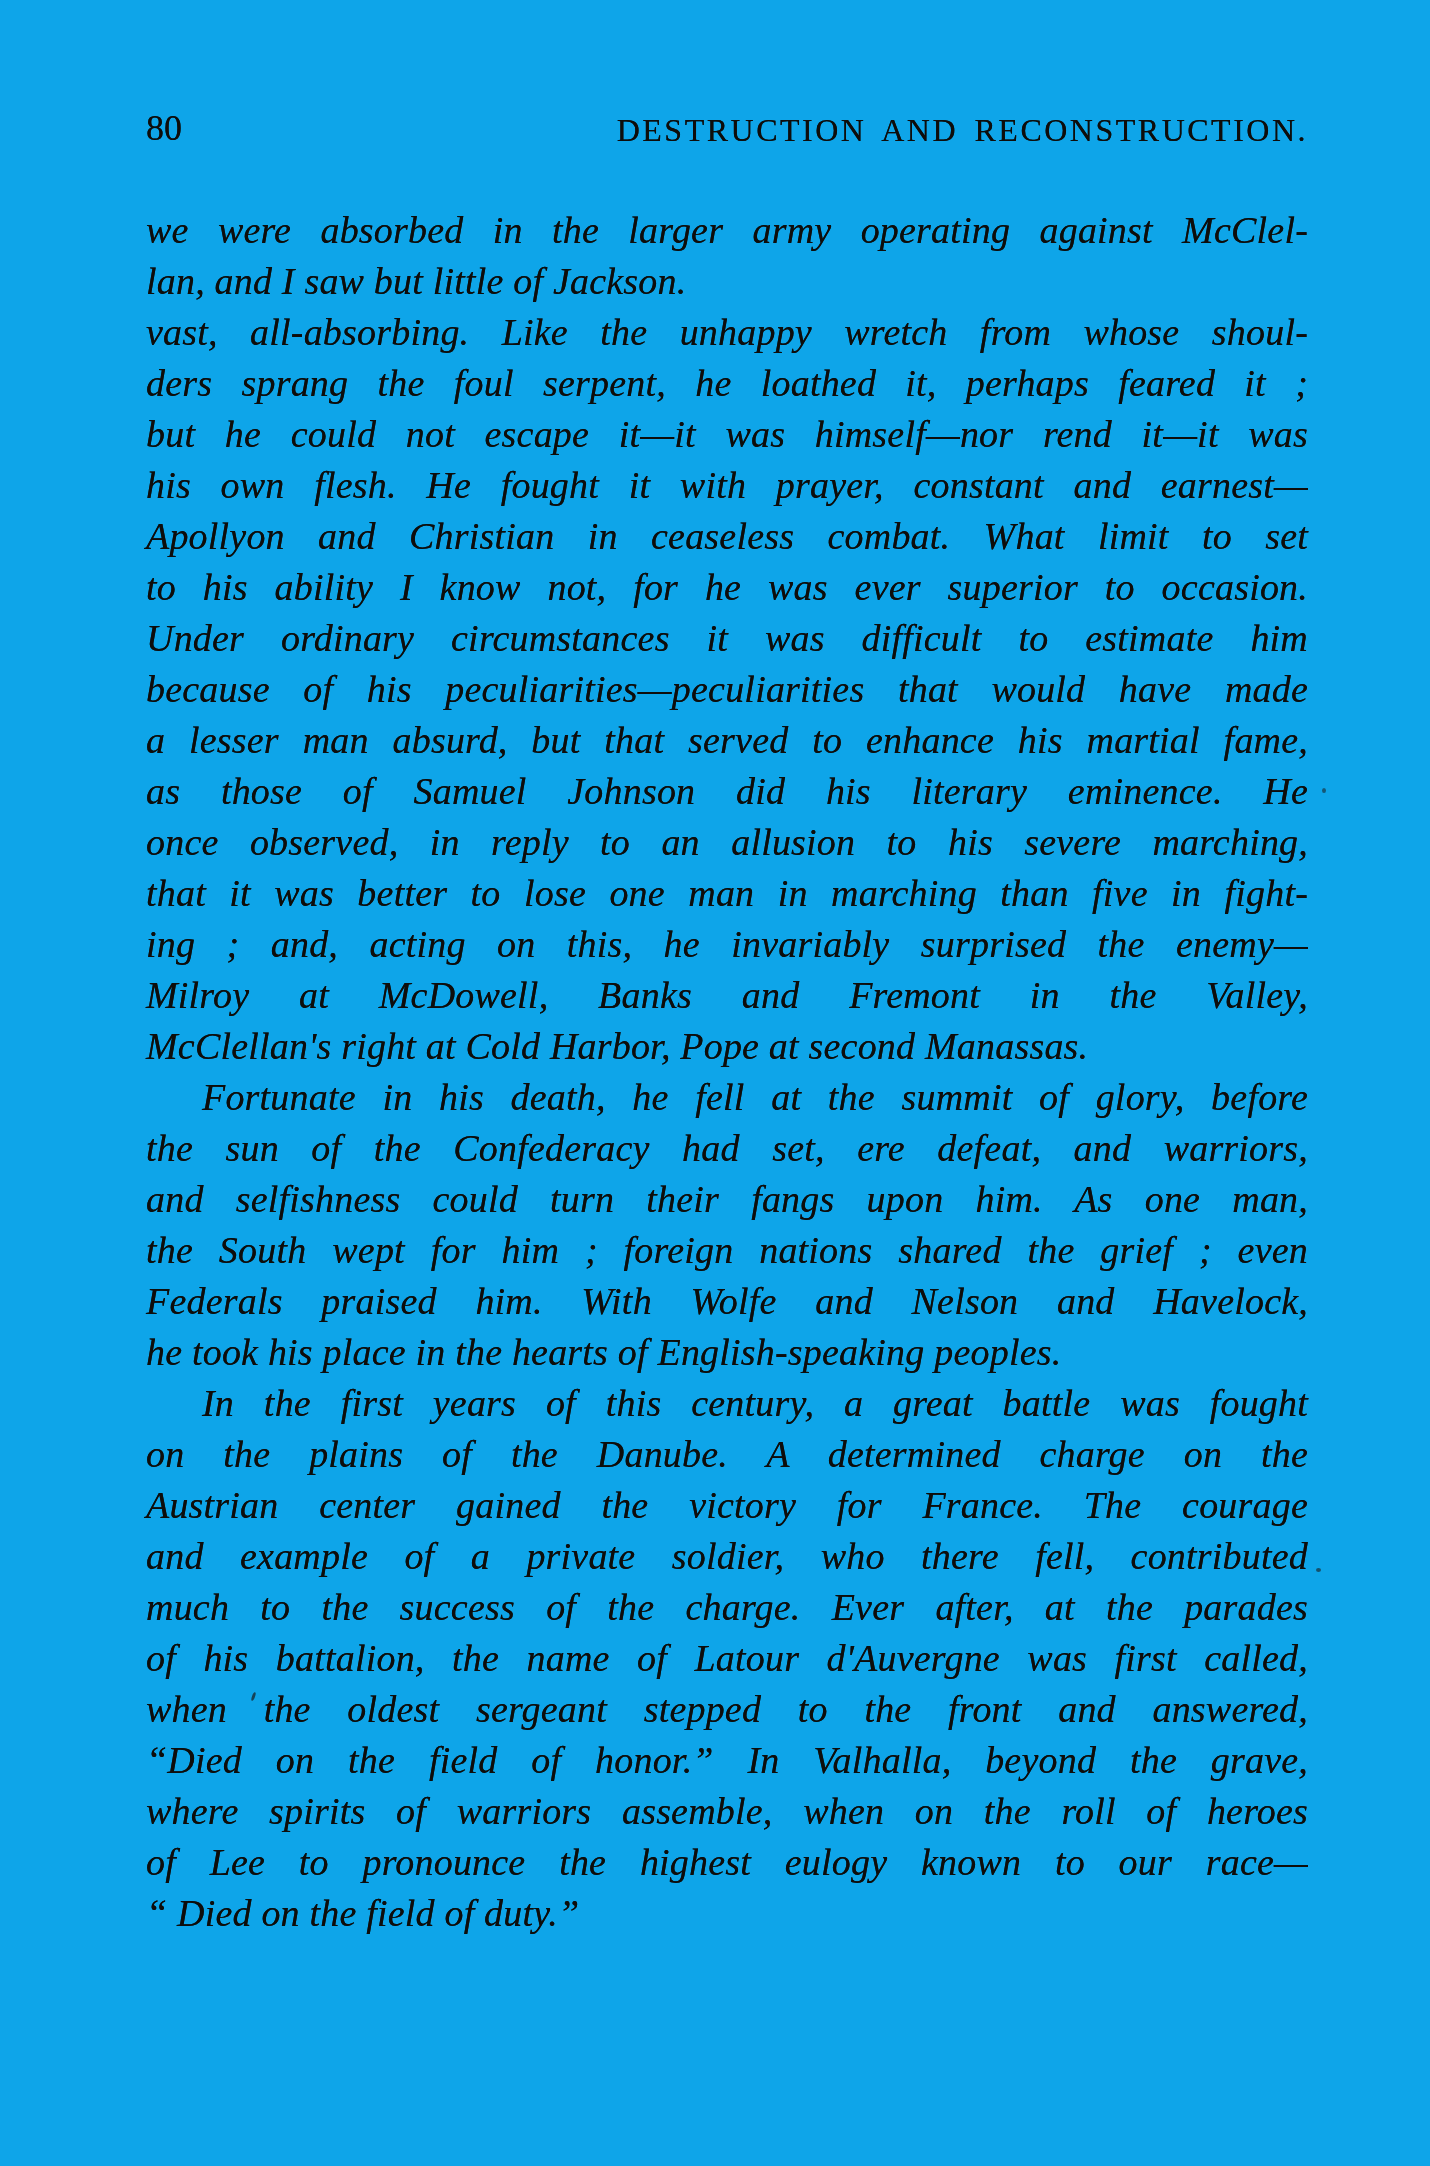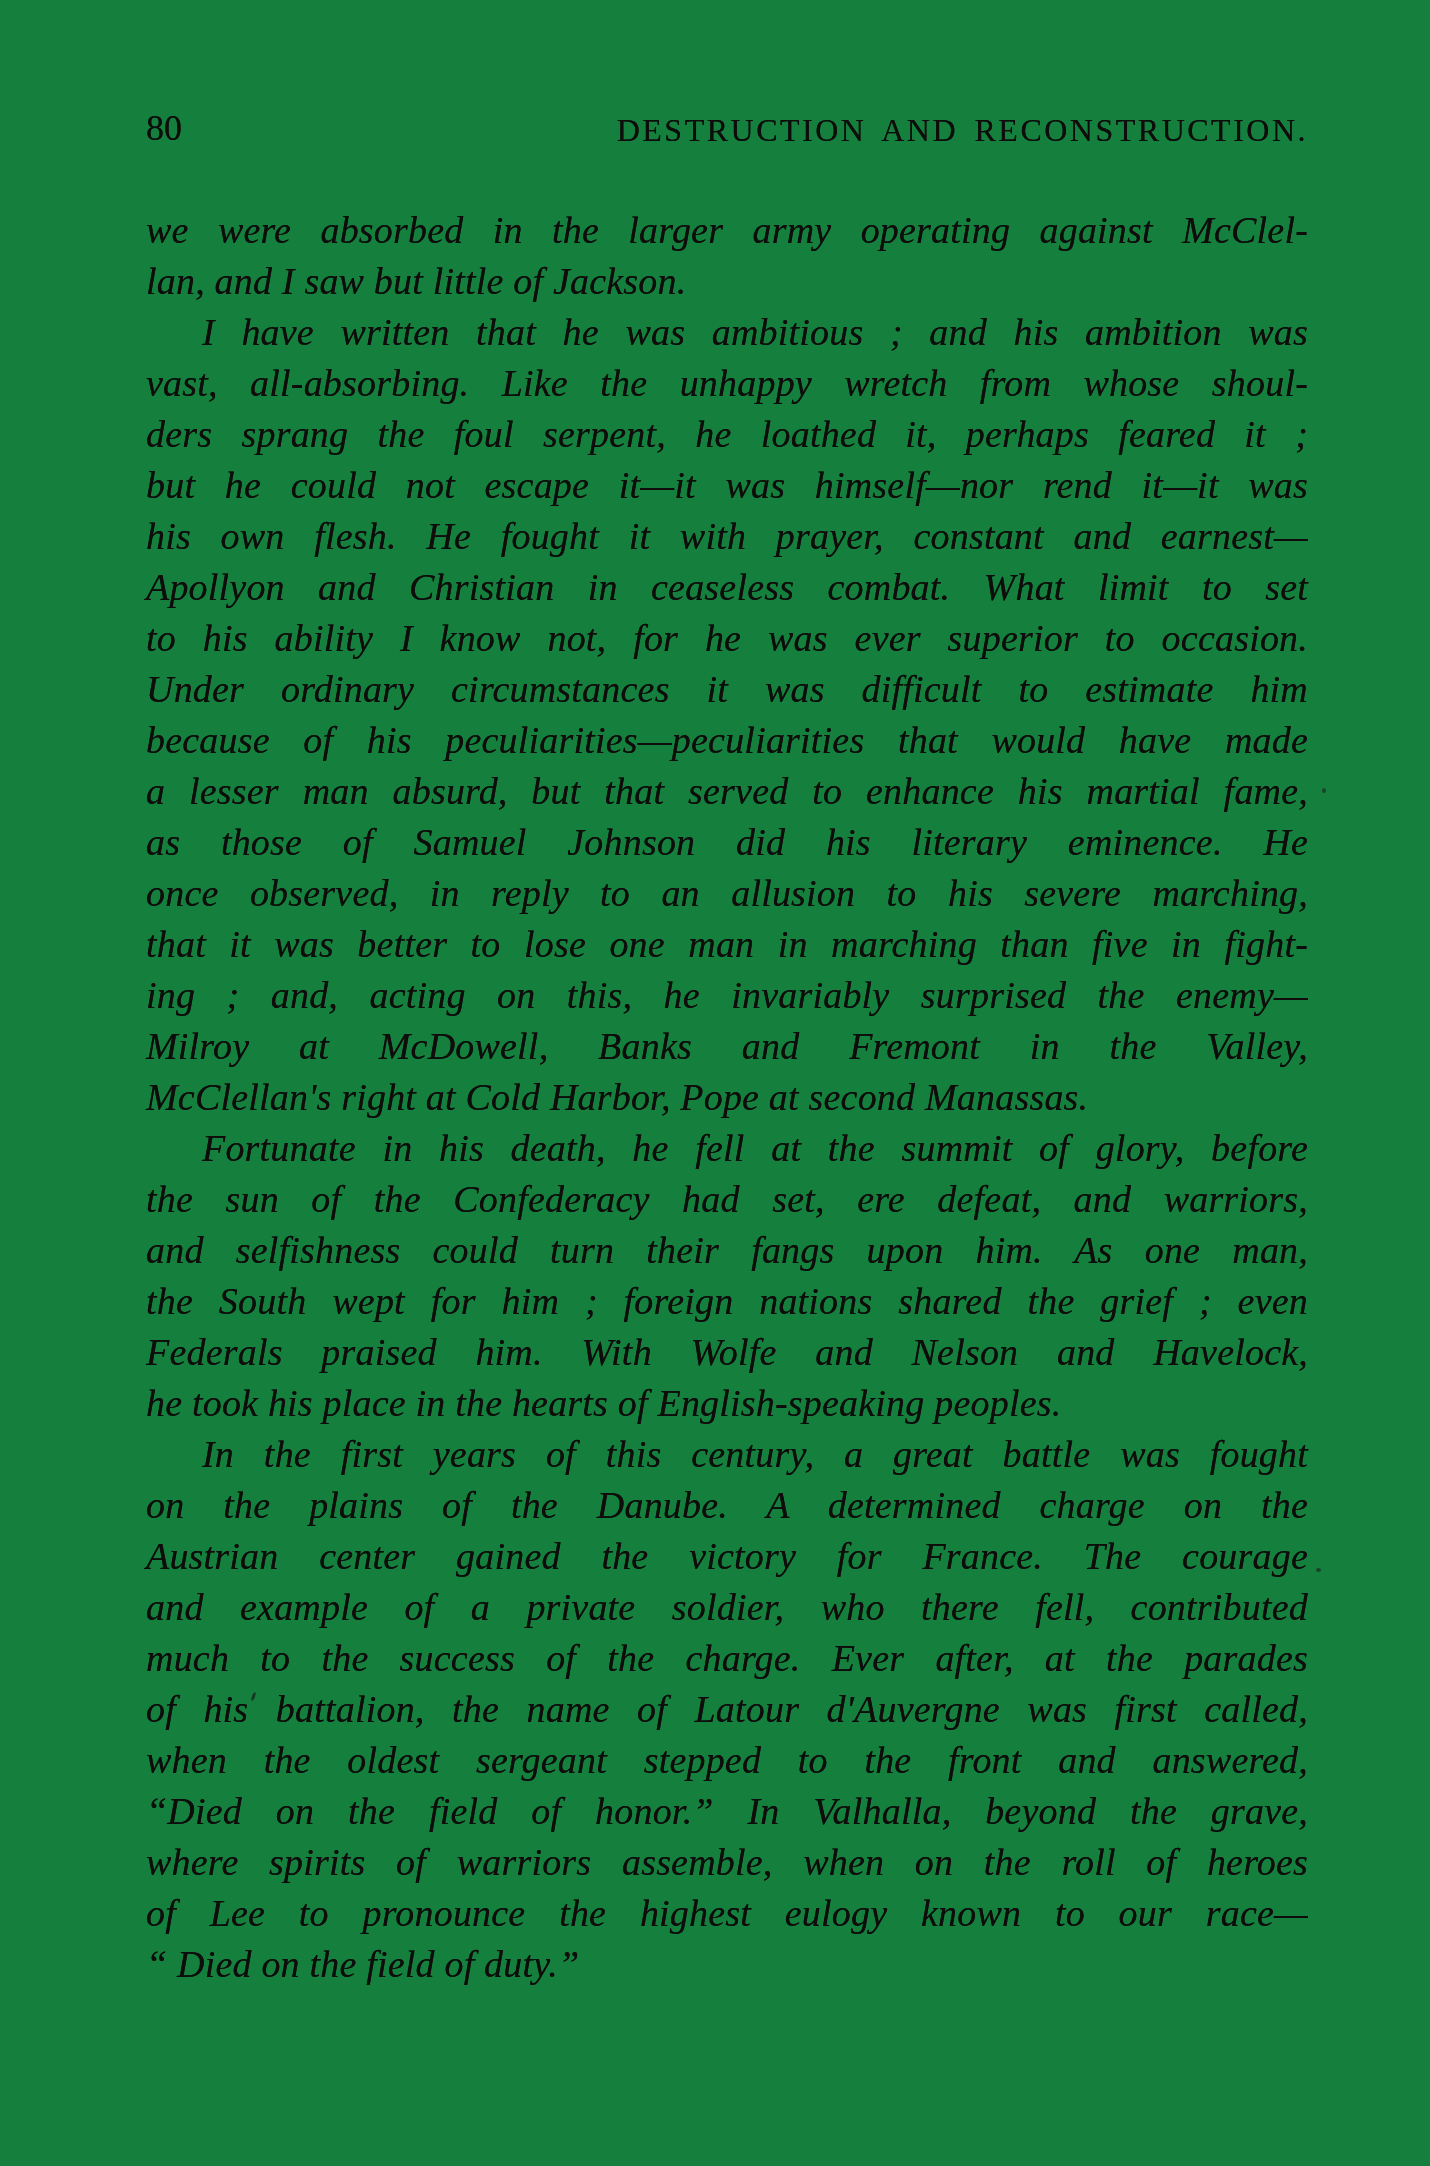--- a/index.html
+++ b/index.html
@@ -4,21 +4,21 @@
 <style>
   html, body {
     margin: 0;
     padding: 0;
     background: #ffffff;
   }
   .page {
     position: relative;
     width: 1430px;
     height: 2166px;
-    background: #15803d;
+    background: #0ea5e9;
     color: #0e0d0b;
     font-family: "Liberation Serif", "DejaVu Serif", serif;
     overflow: hidden;
     text-shadow: 0 0 0.6px rgba(10,10,10,0.85);
   }
   .pageno {
     position: absolute;
     left: 146px;
     top: 108px;
     font-size: 36px;
@@ -75,21 +75,20 @@
     <span class="pageno">80</span>
     <span class="running-title">DESTRUCTION AND RECONSTRUCTION.</span>
   </header>
 
   <main class="text-block">
       <div class="para">
         <div class="line first">we were absorbed in the larger army operating against McClel-</div>
         <div class="line last">lan, and I saw but little of Jackson.</div>
       </div>
       <div class="para indent">
-        <div class="line first">I have written that he was ambitious ; and his ambition was</div>
         <div class="line">vast, all-absorbing.  Like the unhappy wretch from whose shoul-</div>
         <div class="line">ders sprang the foul serpent, he loathed it, perhaps feared it ;</div>
         <div class="line">but he could not escape it—it was himself—nor rend it—it was</div>
         <div class="line">his own flesh.  He fought it with prayer, constant and earnest—</div>
         <div class="line">Apollyon and Christian in ceaseless combat.  What limit to set</div>
         <div class="line">to his ability I know not, for he was ever superior to occasion.</div>
         <div class="line">Under ordinary circumstances it was difficult to estimate him</div>
         <div class="line">because of his peculiarities—peculiarities that would have made</div>
         <div class="line">a lesser man absurd, but that served to enhance his martial fame,</div>
         <div class="line">as those of Samuel Johnson did his literary eminence.  He</div>

